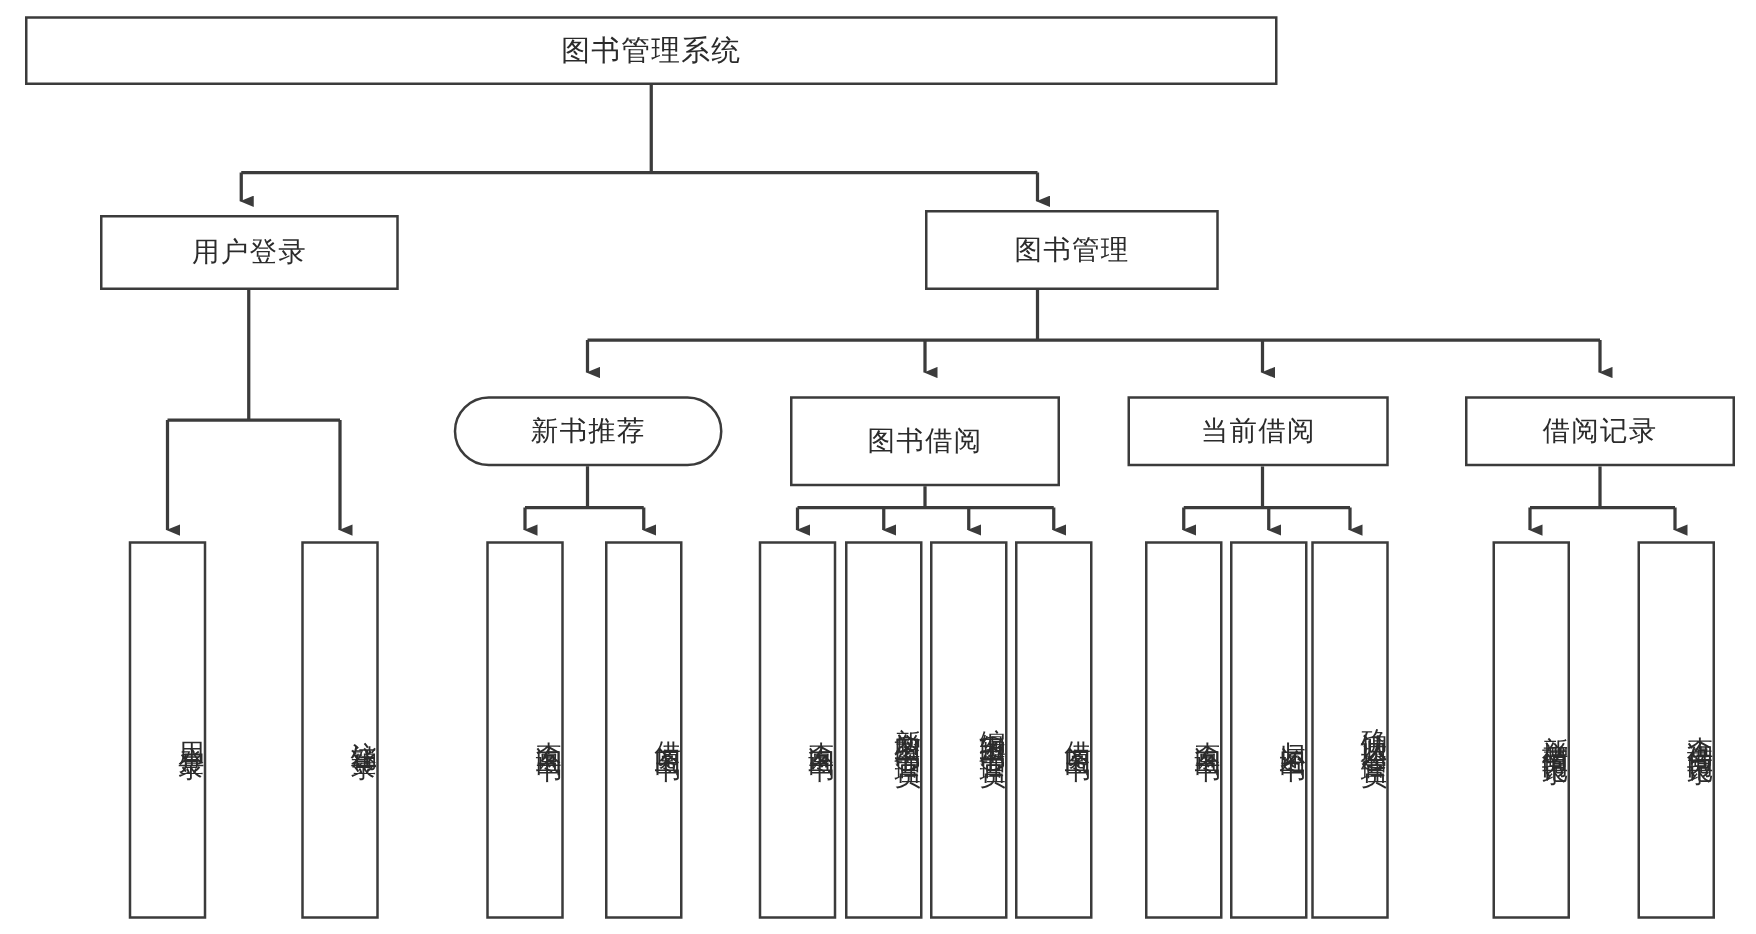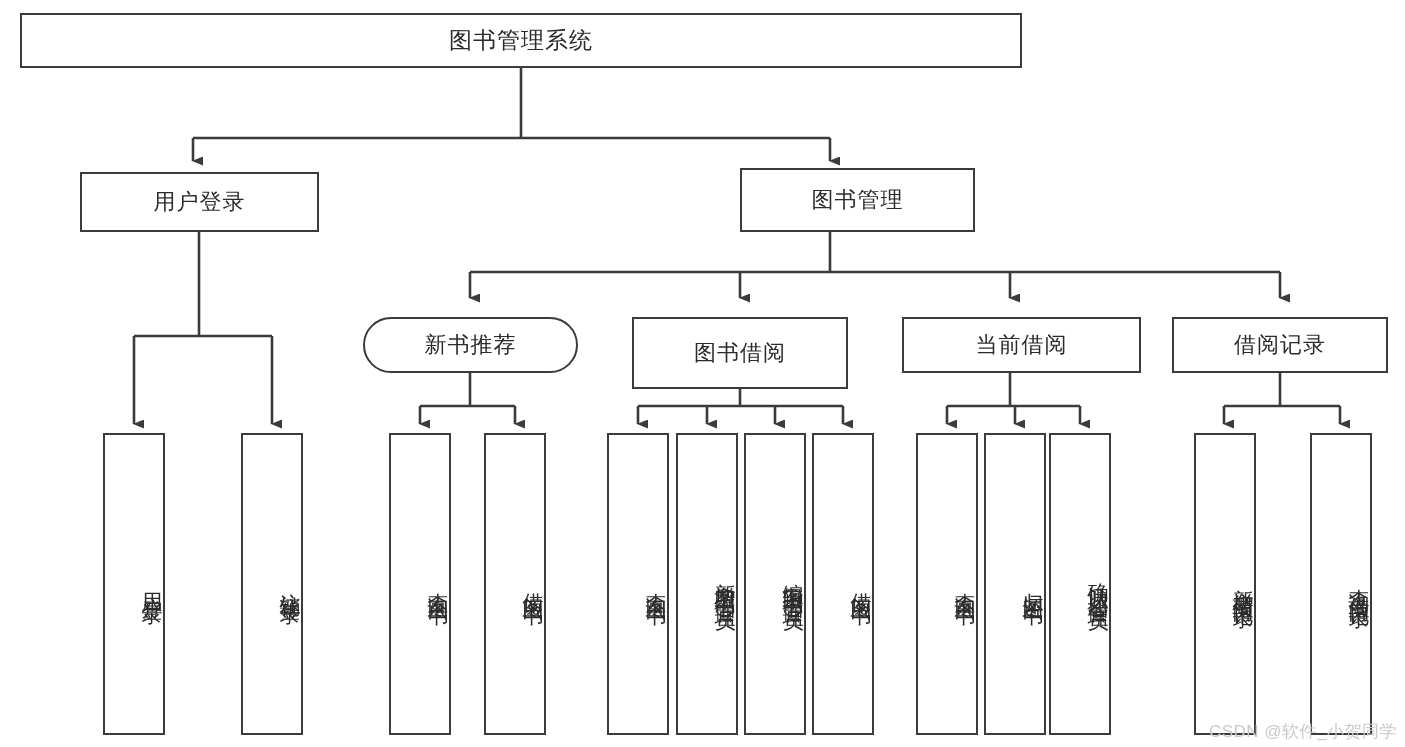--- a/index.html
+++ b/index.html
@@ -115,21 +115,21 @@
   <div class="node h" style="left:712px;top:168px;width:235px;height:64px;margin-left:28px;">
     <span>图书管理</span>
   </div>
 
   <div class="node h" style="left:363px;top:317px;width:215px;height:56px;border-radius:28px;">
     <span>新书推荐</span>
   </div>
   <div class="node h" style="left:632px;top:317px;width:216px;height:72px;">
     <span>图书借阅</span>
   </div>
-  <div class="node h" style="left:902px;top:317px;width:239px;height:56px;">
+  <div class="node h" style="left:902px;top:317px;width:209px;height:56px;">
     <span>当前借阅</span>
   </div>
   <div class="node h" style="left:1172px;top:317px;width:216px;height:56px;">
     <span>借阅记录</span>
   </div>
 
   <div class="node v" style="left:103px;top:433px;width:62px;height:302px;">
     <span class="vtxt">用户登录</span>
   </div>
   <div class="node v" style="left:241px;top:433px;width:62px;height:302px;">
@@ -166,15 +166,14 @@
     <span class="vtxt">确认归还（管理员）</span>
   </div>
 
   <div class="node v" style="left:1194px;top:433px;width:62px;height:302px;">
     <span class="vtxt">新增借阅记录</span>
   </div>
   <div class="node v" style="left:1310px;top:433px;width:62px;height:302px;">
     <span class="vtxt">查询借阅记录</span>
   </div>
 
-  <div id="watermark">CSDN @软件_小贺同学</div>
 
 </div>
 
 </body></html>

